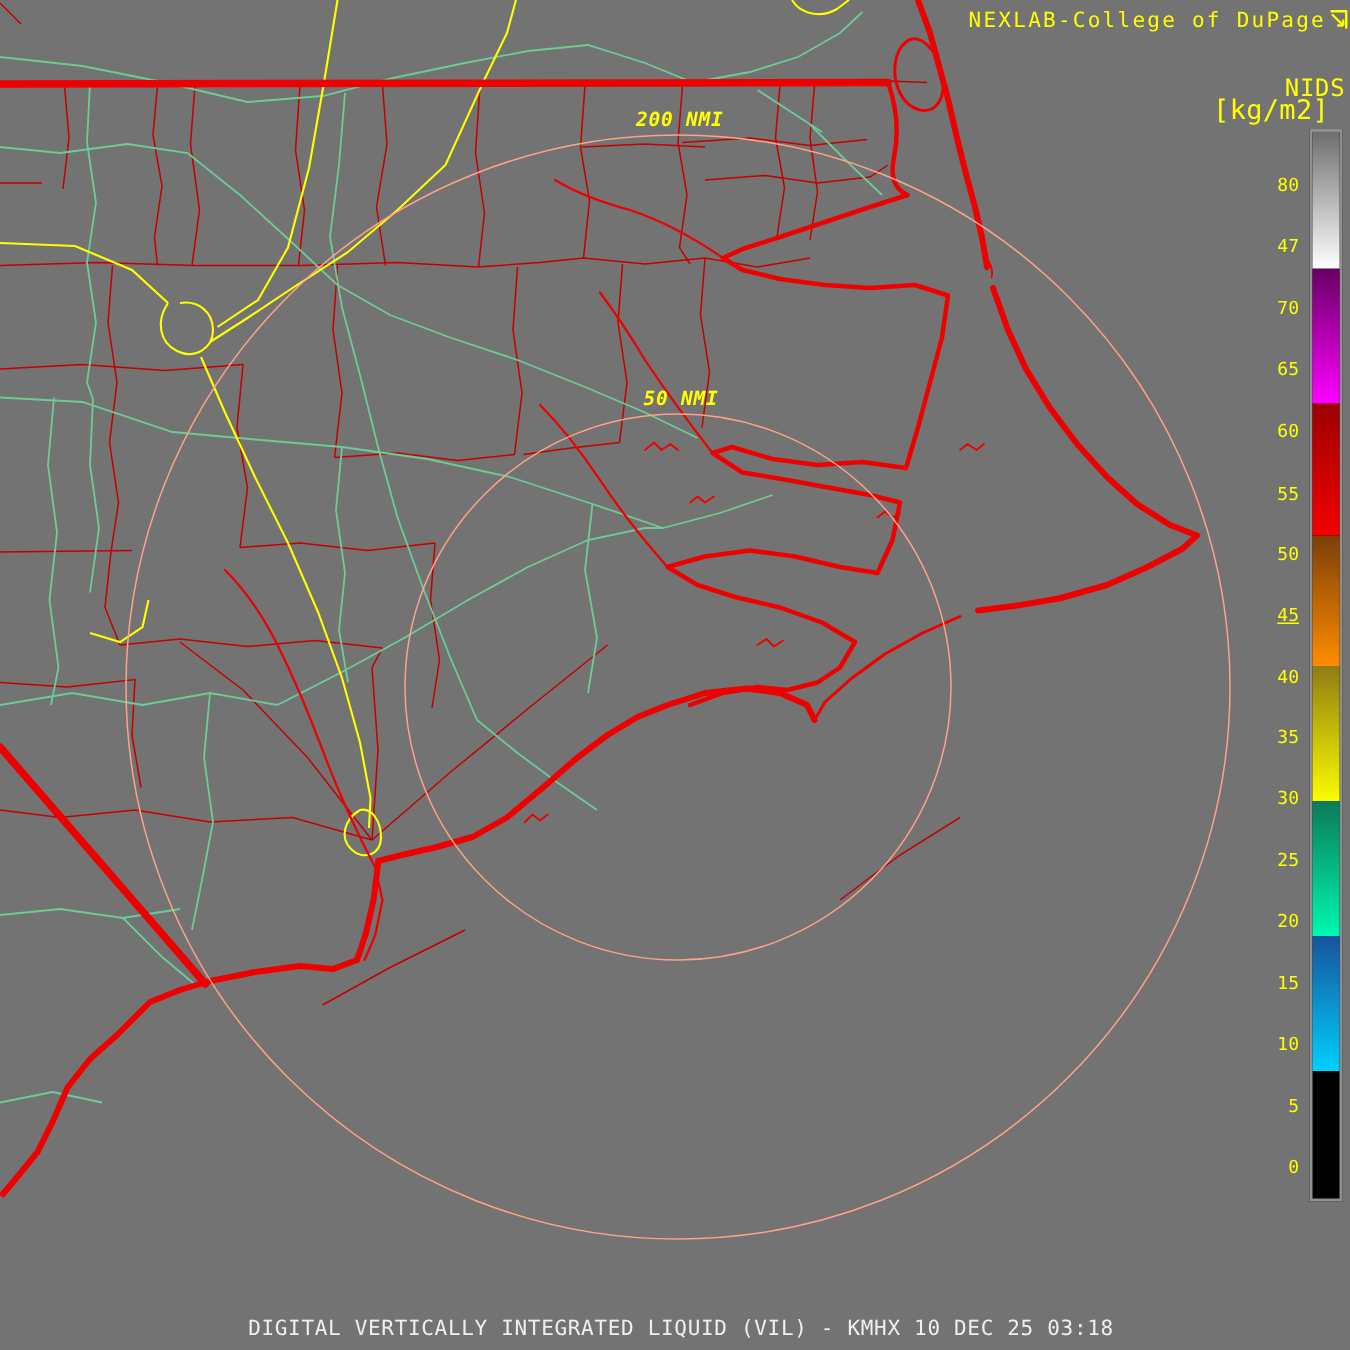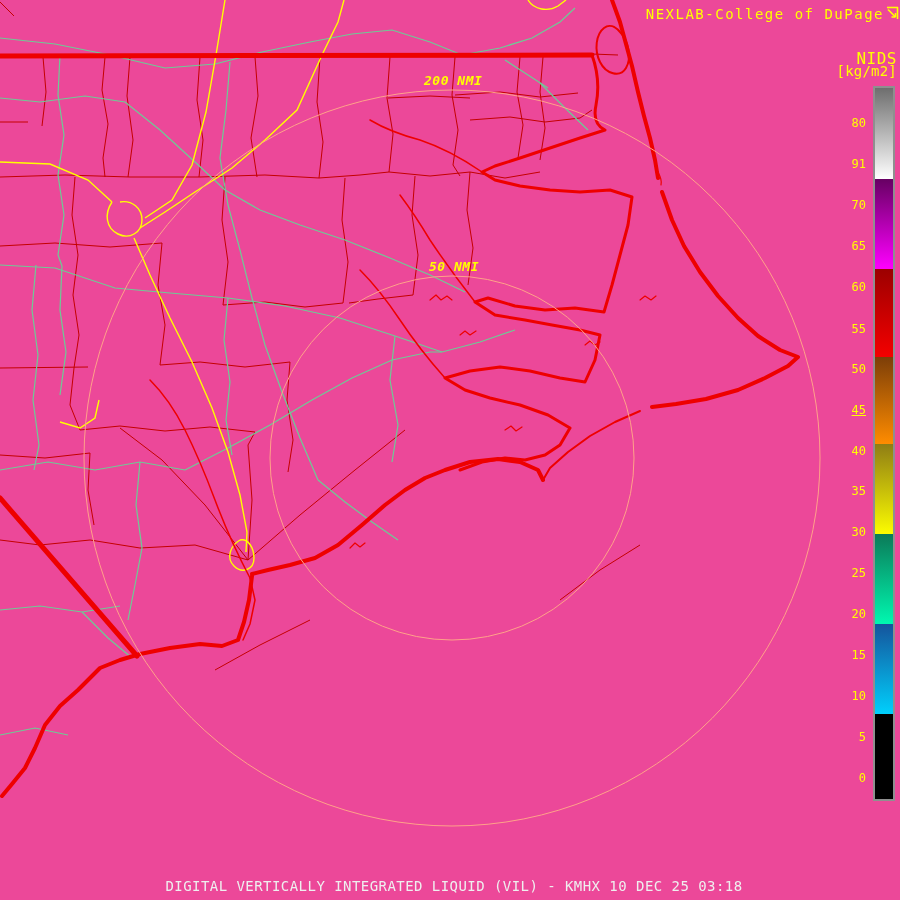--- a/index.html
+++ b/index.html
@@ -1,23 +1,23 @@
 <!DOCTYPE html>
 <html style="--county-red: #c40000; --road-green: #6dcc96; --road-yellow: #ffff00; --coast-red: #ee0000; --ring-salmon: #ffa289; --label-yellow: #ffff00;"><head>
 <meta charset="utf-8">
 <style>
   html,body{margin:0;padding:0;background:#000;}
-  #screen{position:relative;width:900px;height:900px;background:#ec4899;overflow:hidden;
+  #screen{position:relative;width:900px;height:900px;background:#737373;overflow:hidden;
           font-family:"DejaVu Sans Mono","Liberation Mono",monospace;}
   #mapsvg{position:absolute;left:0;top:0;}
   .ytext{position:absolute;color:var(--label-yellow,#ffff00);white-space:pre;}
   #brand{top:6px;right:16px;font-size:14px;letter-spacing:1.5px;}
   #brand-glyph{position:absolute;top:6px;right:1px;width:13px;height:14px;}
   #nids-title{top:49px;right:3px;font-size:16px;letter-spacing:0.5px;}
-  #nids-units{top:63px;right:3px;font-size:14px;letter-spacing:0.2px;}
+  #nids-units{top:63px;right:14px;font-size:18px;letter-spacing:0.2px;}
   #colorbar{position:absolute;left:873px;top:86px;width:18px;height:711px;
             border:2px solid #8f8f8f;background:#000;}
   #colorbar .band{position:absolute;left:0;width:100%;}
   .tick{position:absolute;width:38px;right:34px;text-align:right;
         color:var(--label-yellow,#ffff00);font-size:12px;line-height:16px;}
   .ring-label{position:absolute;color:var(--label-yellow,#ffff00);
         font-size:13px;font-weight:bold;font-style:italic;letter-spacing:0.5px;}
   #ring-label-100{left:424px;top:73px;}
   #ring-label-50{left:429px;top:259px;}
   #caption{position:absolute;left:0;top:878px;width:908px;text-align:center;
@@ -170,21 +170,21 @@
       <div class="band" style="top: 536.075px; height: 90.0625px; background: linear-gradient(to top, rgb(0, 208, 252), rgb(21, 84, 156));"></div>
       <div class="band" style="top: 446.012px; height: 90.0625px; background: linear-gradient(to top, rgb(0, 248, 176), rgb(11, 122, 88));"></div>
       <div class="band" style="top: 355.95px; height: 90.0625px; background: linear-gradient(to top, rgb(252, 252, 0), rgb(143, 125, 20));"></div>
       <div class="band" style="top: 269.163px; height: 86.7875px; background: linear-gradient(to top, rgb(255, 140, 0), rgb(124, 62, 8));"></div>
       <div class="band" style="top: 180.737px; height: 88.425px; background: linear-gradient(to top, rgb(244, 0, 0), rgb(156, 0, 0));"></div>
       <div class="band" style="top: 90.675px; height: 90.0625px; background: linear-gradient(to top, rgb(255, 0, 255), rgb(103, 0, 99));"></div>
       <div class="band" style="top: -0.20625px; height: 90.8812px; background: linear-gradient(to top, rgb(255, 255, 255), rgb(110, 110, 110));"></div>
     </div>
   <div id="ticks">
       <div class="tick" style="top: 115px;">80</div>
-      <div class="tick" style="top: 155.938px;">91</div>
+      <div class="tick" style="top: 155.938px;">47</div>
       <div class="tick" style="top: 196.875px;">70</div>
       <div class="tick" style="top: 237.812px; text-align: right;">65</div>
       <div class="tick" style="top: 278.75px;">60</div>
       <div class="tick" style="top: 321px;">55</div>
       <div class="tick" style="top: 360.625px;">50</div>
       <div class="tick" style="top: 401.562px; text-decoration: underline;">45</div>
       <div class="tick" style="top: 442.5px;">40</div>
       <div class="tick" style="top: 483.438px;">35</div>
       <div class="tick" style="top: 524.375px;">30</div>
       <div class="tick" style="top: 565.312px;">25</div>

